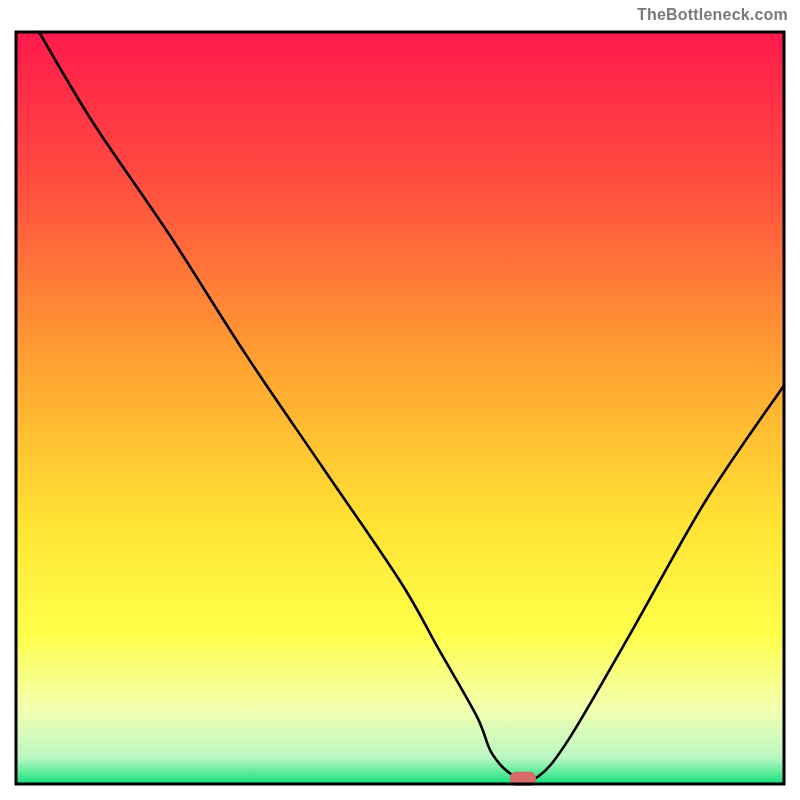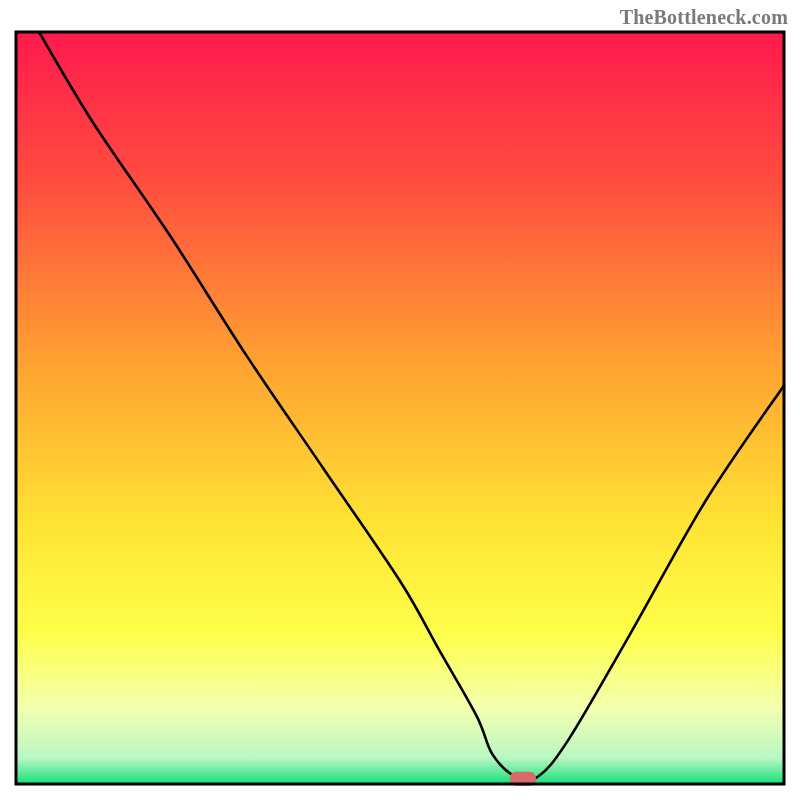--- a/index.html
+++ b/index.html
@@ -12,22 +12,22 @@
   }
   .chart-wrap {
     position: relative;
     width: 800px;
     height: 800px;
   }
   .watermark {
     position: absolute;
     top: 6px;
     right: 12px;
-    font-family: Liberation Serif, serif;
-    font-size: 20px;
+    font-family: Liberation Sans, sans-serif;
+    font-size: 16px;
     font-weight: 600;
     color: #7a7a7a;
     letter-spacing: 0.2px;
     user-select: none;
   }
   svg {
     display: block;
   }
 </style>
 </head>

